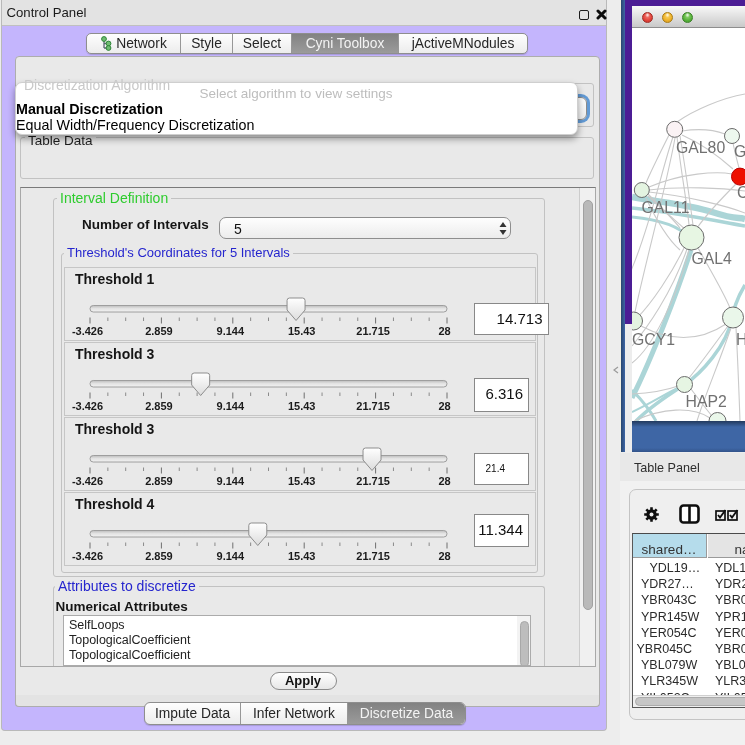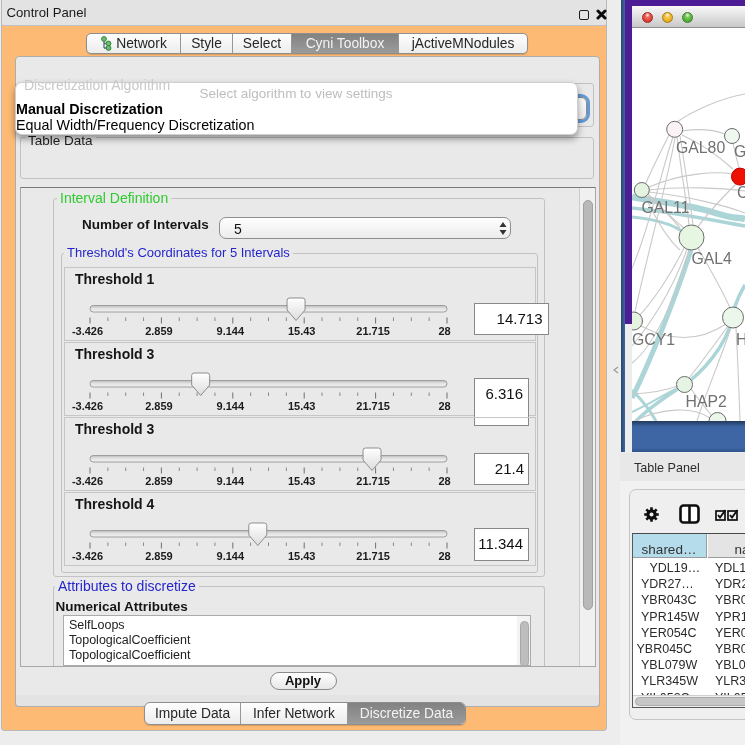--- a/index.html
+++ b/index.html
@@ -11,21 +11,21 @@
 .seg .tb{height:100%;display:flex;align-items:center;justify-content:center;
   font-size:13.8px;color:#262626;border-right:1px solid #979797;white-space:nowrap}
 .seg .tb:last-child{border-right:none}
 .seg .sel{background:linear-gradient(#828282,#9b9b9b);color:#f3f3f3}
 .grp{position:absolute;border:1px solid #c2c2c2;border-radius:3px}
 .glbl{position:absolute;font-size:13px;background:#e9e9e9;padding:0 3px;line-height:13px}
 .bold{font-weight:bold}
 </style></head>
 <body>
 
-<div class="abs" id="cp" style="left:1px;top:0;width:606px;height:731px;background:#fdba74;border:1px solid #b9b9b9;border-top:none;border-radius:0 0 4px 4px">
+<div class="abs" id="cp" style="left:1px;top:0;width:606px;height:731px;background:#c4b5fd;border:1px solid #b9b9b9;border-top:none;border-radius:0 0 4px 4px">
 
   <div class="abs" style="left:0;top:0;width:100%;height:26px;background:#e3e3e3;border-bottom:1px solid #c0c0c0">
     <div class="abs" style="left:4.5px;top:5px;font-size:13.2px;color:#1a1a1a">Control Panel</div>
     <div class="abs" style="left:577px;top:9.5px;width:10px;height:10px;border:1.7px solid #1c1c1c;border-radius:2px"></div>
     <svg class="abs" style="left:594px;top:9px" width="11" height="11" viewBox="0 0 11 11">
         <path d="M2 2 L9 9 M9 2 L2 9" stroke="#0c0c0c" stroke-width="3" stroke-linecap="round"></path>
       </svg>
   </div>
 
   <div class="seg abs" style="left:84px;top:33px;height:21px">
@@ -128,21 +128,21 @@
           <path d="M364.15000000000003,49.5 V53" stroke="#8a8a8a" stroke-width="1"></path>
           <path d="M382,49.5 V55.5" stroke="#6f6f6f" stroke-width="1"></path>
           <text x="22.5" y="66.5" text-anchor="middle" font-size="11" font-weight="bold" fill="#1b1b1b">-3.426</text>
           <text x="93.9" y="66.5" text-anchor="middle" font-size="11" font-weight="bold" fill="#1b1b1b">2.859</text>
           <text x="165.3" y="66.5" text-anchor="middle" font-size="11" font-weight="bold" fill="#1b1b1b">9.144</text>
           <text x="236.70000000000002" y="66.5" text-anchor="middle" font-size="11" font-weight="bold" fill="#1b1b1b">15.43</text>
           <text x="308.1" y="66.5" text-anchor="middle" font-size="11" font-weight="bold" fill="#1b1b1b">21.715</text>
           <text x="379.5" y="66.5" text-anchor="middle" font-size="11" font-weight="bold" fill="#1b1b1b">28</text>
     <path d="M 126.6693183987781,32.5 q0,-2.5 2.5,-2.5 h13 q2.5,0 2.5,2.5 v9.5 l-9,10.5 l-9,-10.5 Z" fill="url(#thm)" stroke="#8d8d8d" stroke-width="1"></path>
   </svg>
-  <div class="abs" style="left:408.5px;top:34.5px;width:55.5px;height:48px;background:#fff;border:1.3px solid #888;font-size:15px;color:#111;text-align:right;line-height:30px;padding-right:5px">6.316</div>
+  <div class="abs" style="left:408.5px;top:34.5px;width:55.5px;height:34px;background:#fff;border:1.3px solid #888;font-size:15px;color:#111;text-align:right;line-height:30px;padding-right:5px">6.316</div>
   </div><div class="abs" style="left:62px;top:417px;width:472px;height:74px;border:1px solid #c6c6c6">
   <div class="abs bold" style="left:10px;top:2.5px;font-size:14px;color:#151515">Threshold 3</div>
   <svg class="abs" style="left:0;top:0" width="472" height="74" viewBox="0 0 472 74">
     <rect x="25" y="37.5" width="357" height="6.5" rx="3.25" fill="url(#trk)" stroke="#9e9e9e" stroke-width="1"></rect>
     <path d="M25,49.5 V55.5" stroke="#6f6f6f" stroke-width="1"></path>
           <path d="M42.85,49.5 V53" stroke="#8a8a8a" stroke-width="1"></path>
           <path d="M60.7,49.5 V53" stroke="#8a8a8a" stroke-width="1"></path>
           <path d="M78.55000000000001,49.5 V53" stroke="#8a8a8a" stroke-width="1"></path>
           <path d="M96.4,49.5 V55.5" stroke="#6f6f6f" stroke-width="1"></path>
           <path d="M114.25,49.5 V53" stroke="#8a8a8a" stroke-width="1"></path>
@@ -162,21 +162,21 @@
           <path d="M364.15000000000003,49.5 V53" stroke="#8a8a8a" stroke-width="1"></path>
           <path d="M382,49.5 V55.5" stroke="#6f6f6f" stroke-width="1"></path>
           <text x="22.5" y="66.5" text-anchor="middle" font-size="11" font-weight="bold" fill="#1b1b1b">-3.426</text>
           <text x="93.9" y="66.5" text-anchor="middle" font-size="11" font-weight="bold" fill="#1b1b1b">2.859</text>
           <text x="165.3" y="66.5" text-anchor="middle" font-size="11" font-weight="bold" fill="#1b1b1b">9.144</text>
           <text x="236.70000000000002" y="66.5" text-anchor="middle" font-size="11" font-weight="bold" fill="#1b1b1b">15.43</text>
           <text x="308.1" y="66.5" text-anchor="middle" font-size="11" font-weight="bold" fill="#1b1b1b">21.715</text>
           <text x="379.5" y="66.5" text-anchor="middle" font-size="11" font-weight="bold" fill="#1b1b1b">28</text>
     <path d="M 298.02386558900275,32.5 q0,-2.5 2.5,-2.5 h13 q2.5,0 2.5,2.5 v9.5 l-9,10.5 l-9,-10.5 Z" fill="url(#thm)" stroke="#8d8d8d" stroke-width="1"></path>
   </svg>
-  <div class="abs" style="left:408.5px;top:34.5px;width:55.5px;height:32.5px;background:#fff;border:1.3px solid #888;font-size:15px;color:#111;text-align:right;line-height:30px;padding-right:4px">21.4</div>
+  <div class="abs" style="left:408.5px;top:34.5px;width:55.5px;height:32.5px;background:#fff;border:1.3px solid #888;font-size:10px;color:#111;text-align:right;line-height:30px;padding-right:23px">21.4</div>
   </div><div class="abs" style="left:62px;top:492px;width:472px;height:74px;border:1px solid #c6c6c6">
   <div class="abs bold" style="left:10px;top:2.5px;font-size:14px;color:#151515">Threshold 4</div>
   <svg class="abs" style="left:0;top:0" width="472" height="74" viewBox="0 0 472 74">
     <rect x="25" y="37.5" width="357" height="6.5" rx="3.25" fill="url(#trk)" stroke="#9e9e9e" stroke-width="1"></rect>
     <path d="M25,49.5 V55.5" stroke="#6f6f6f" stroke-width="1"></path>
           <path d="M42.85,49.5 V53" stroke="#8a8a8a" stroke-width="1"></path>
           <path d="M60.7,49.5 V53" stroke="#8a8a8a" stroke-width="1"></path>
           <path d="M78.55000000000001,49.5 V53" stroke="#8a8a8a" stroke-width="1"></path>
           <path d="M96.4,49.5 V55.5" stroke="#6f6f6f" stroke-width="1"></path>
           <path d="M114.25,49.5 V53" stroke="#8a8a8a" stroke-width="1"></path>
@@ -196,21 +196,21 @@
           <path d="M364.15000000000003,49.5 V53" stroke="#8a8a8a" stroke-width="1"></path>
           <path d="M382,49.5 V55.5" stroke="#6f6f6f" stroke-width="1"></path>
           <text x="22.5" y="66.5" text-anchor="middle" font-size="11" font-weight="bold" fill="#1b1b1b">-3.426</text>
           <text x="93.9" y="66.5" text-anchor="middle" font-size="11" font-weight="bold" fill="#1b1b1b">2.859</text>
           <text x="165.3" y="66.5" text-anchor="middle" font-size="11" font-weight="bold" fill="#1b1b1b">9.144</text>
           <text x="236.70000000000002" y="66.5" text-anchor="middle" font-size="11" font-weight="bold" fill="#1b1b1b">15.43</text>
           <text x="308.1" y="66.5" text-anchor="middle" font-size="11" font-weight="bold" fill="#1b1b1b">21.715</text>
           <text x="379.5" y="66.5" text-anchor="middle" font-size="11" font-weight="bold" fill="#1b1b1b">28</text>
     <path d="M 183.78750079551963,32.5 q0,-2.5 2.5,-2.5 h13 q2.5,0 2.5,2.5 v9.5 l-9,10.5 l-9,-10.5 Z" fill="url(#thm)" stroke="#8d8d8d" stroke-width="1"></path>
   </svg>
-  <div class="abs" style="left:408.5px;top:35px;width:55.5px;height:32.5px;background:#fff;border:1.3px solid #888;font-size:15px;color:#111;text-align:right;line-height:30px;padding-right:5px">11.344</div>
+  <div class="abs" style="left:408.5px;top:21px;width:55.5px;height:32.5px;background:#fff;border:1.3px solid #888;font-size:15px;color:#111;text-align:right;line-height:30px;padding-right:5px">11.344</div>
   </div><svg width="0" height="0">
         <defs>
 <linearGradient id="trk" x1="0" y1="0" x2="0" y2="1">
             <stop offset="0" stop-color="#bcbcbc"></stop>
             <stop offset="0.45" stop-color="#e2e2e2"></stop>
             <stop offset="1" stop-color="#f3f3f3"></stop>
           </linearGradient>
 <linearGradient id="thm" x1="0" y1="0" x2="0" y2="1">
             <stop offset="0" stop-color="#ffffff"></stop>
             <stop offset="1" stop-color="#dcdcdc"></stop>

